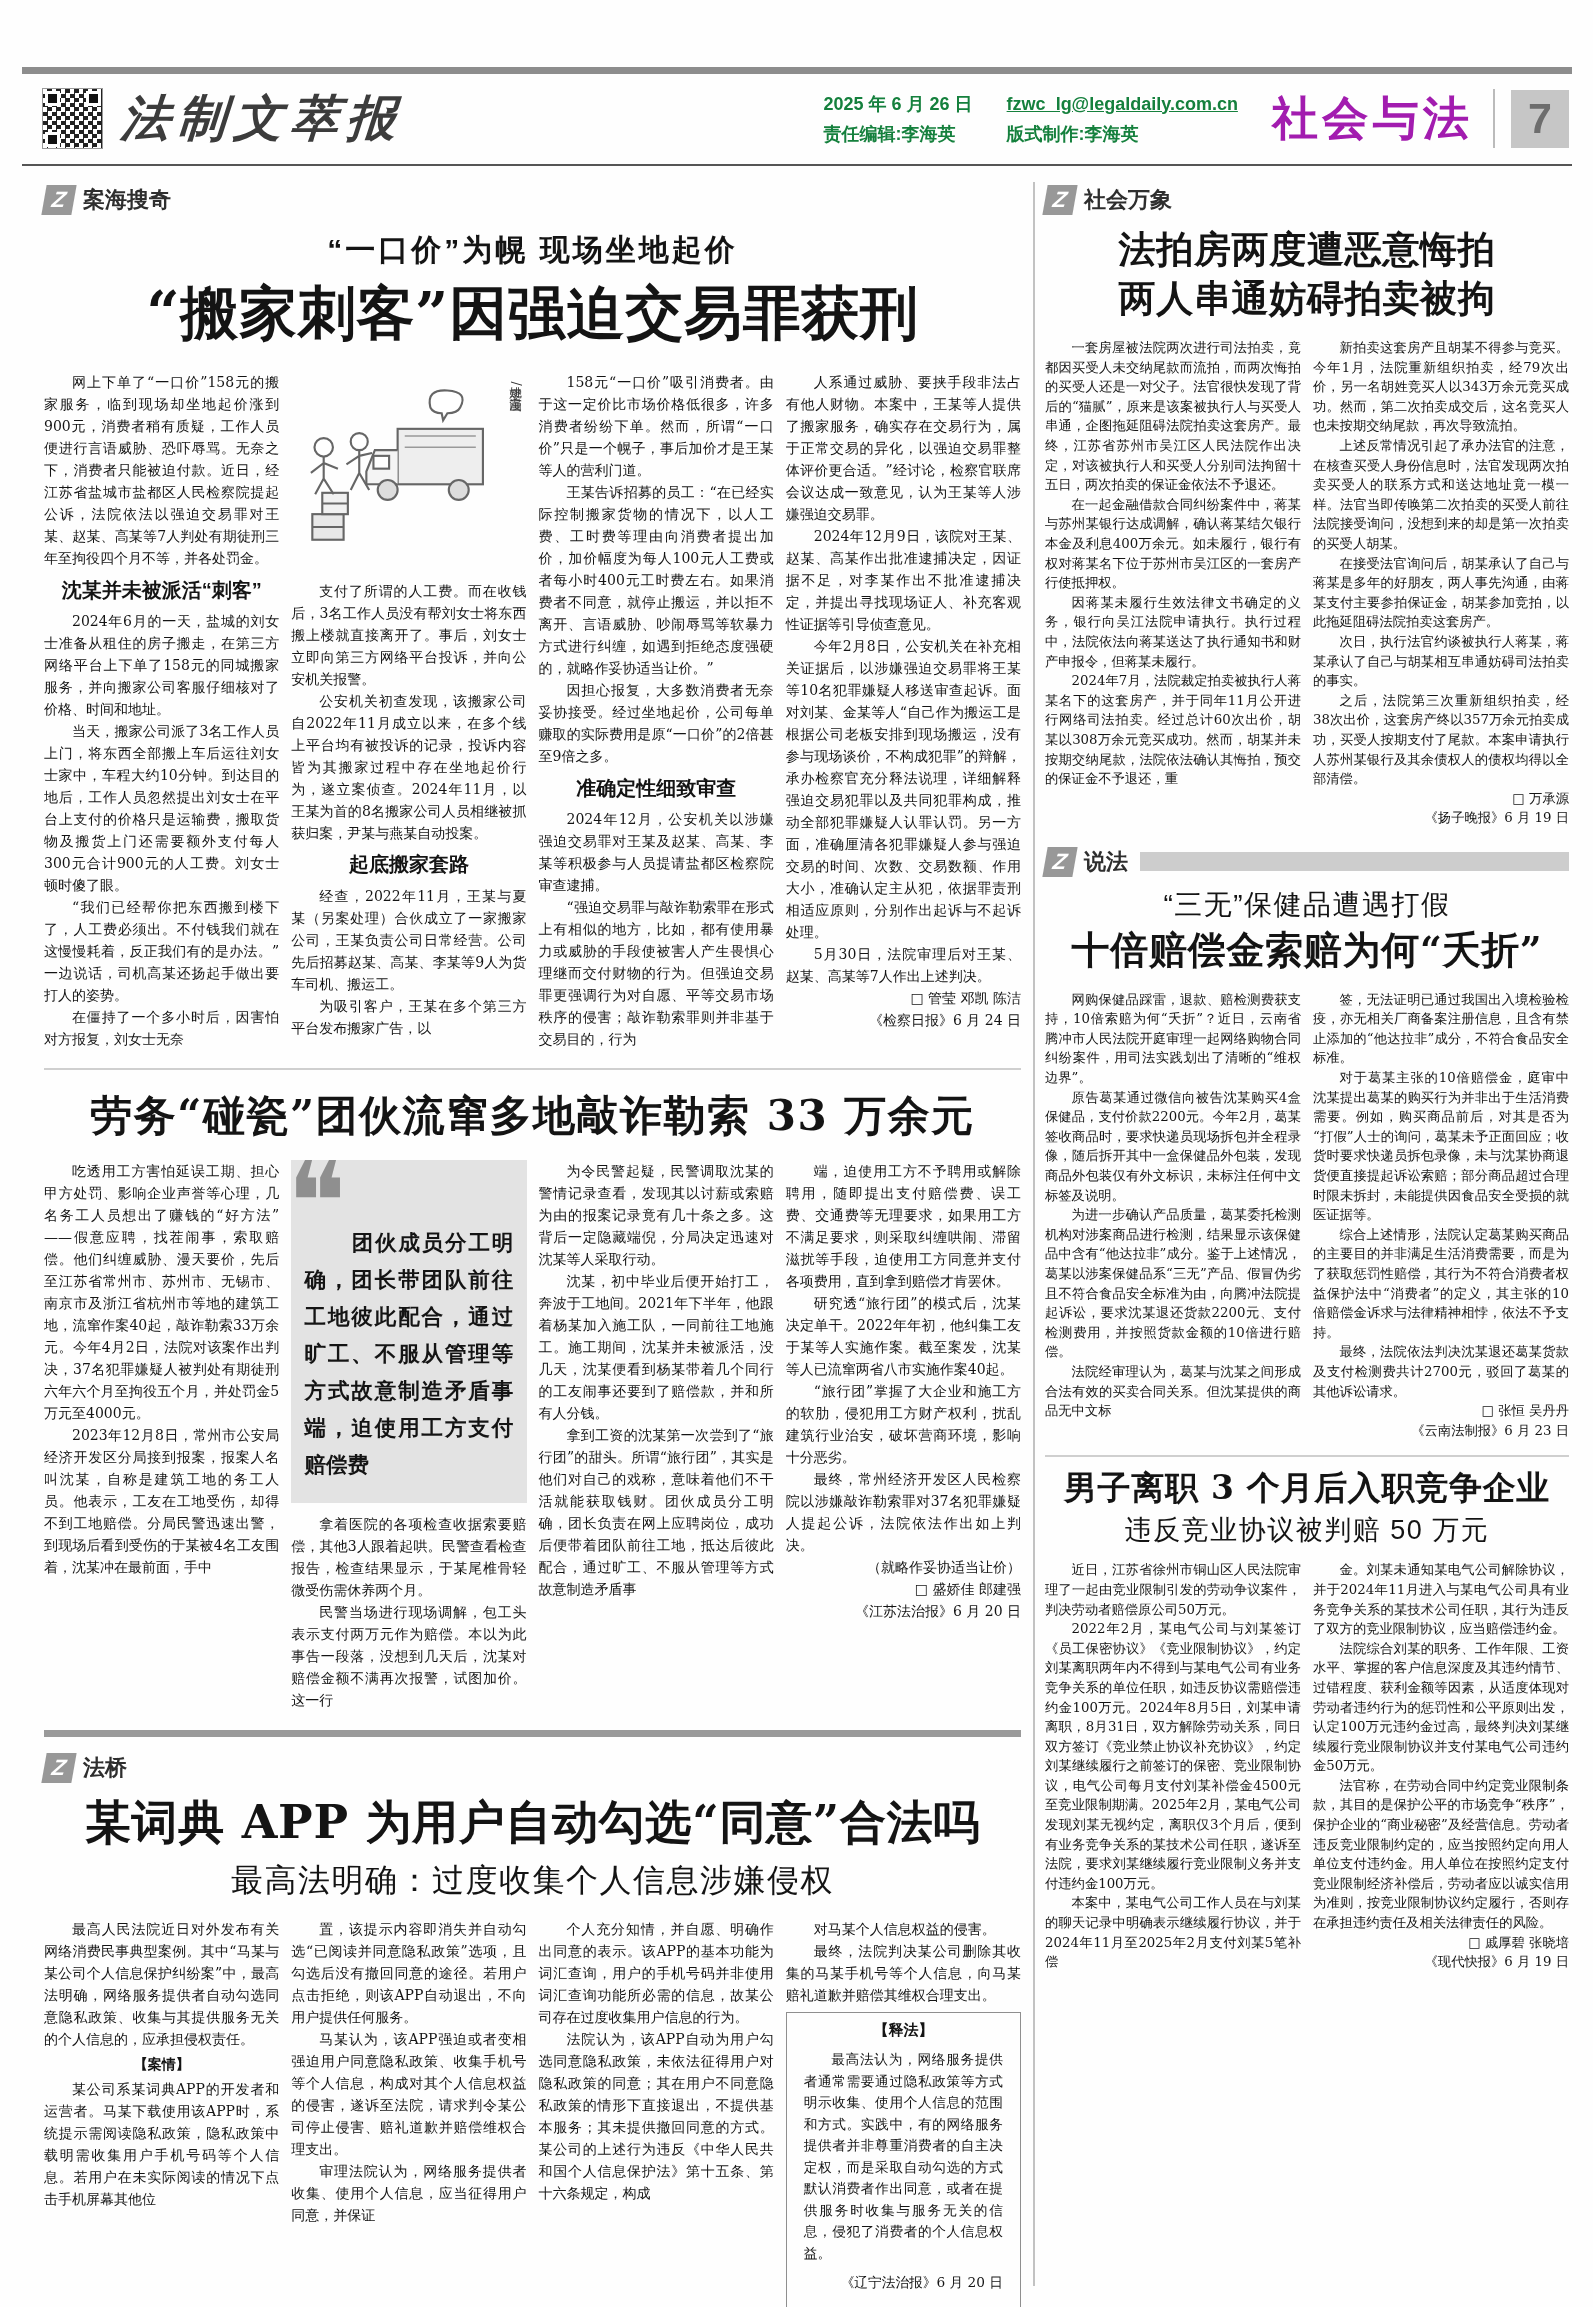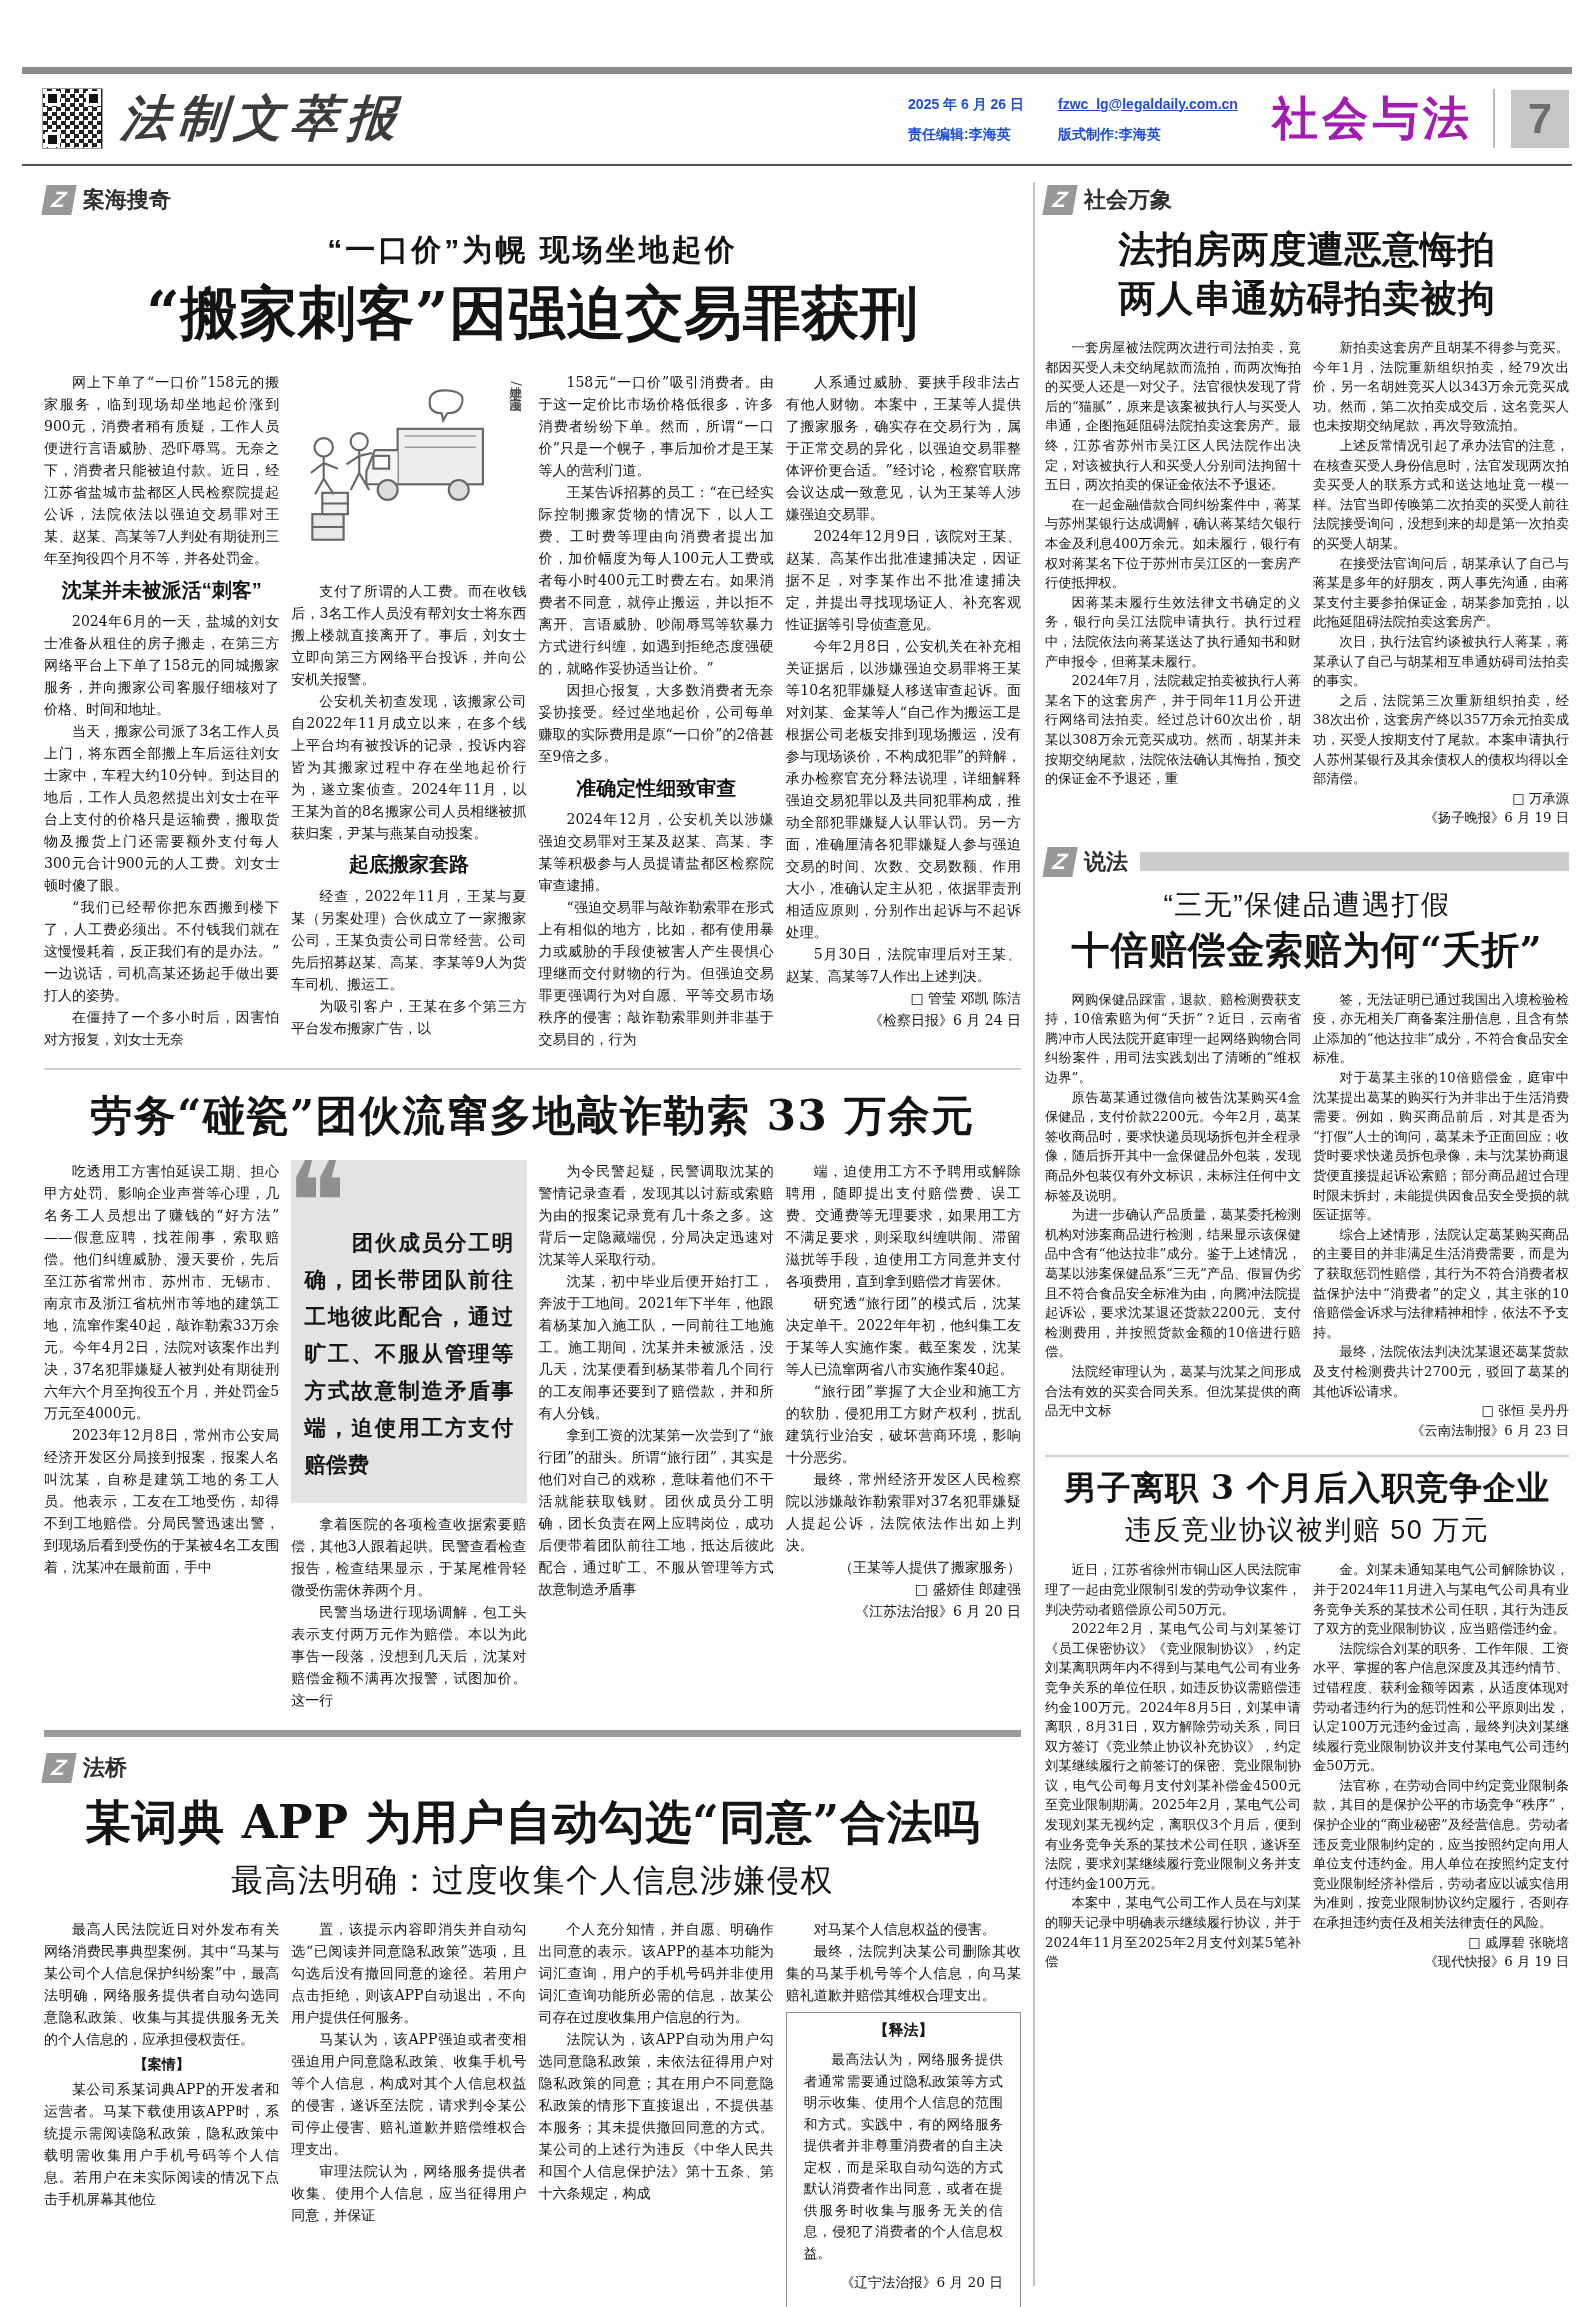--- a/index.html
+++ b/index.html
@@ -7,21 +7,21 @@
         font-family:"DejaVu Serif","Liberation Serif",serif;color:#141414;}
   
   .top-rule{position:absolute;left:22px;right:22px;top:67px;height:6.7px;background:#8d8d8d;}
   .masthead{position:absolute;left:43px;top:80px;right:25px;height:77px;display:flex;align-items:center;}
   .qr{position:relative;width:59px;height:59px;flex:0 0 auto;margin-right:19px;
       background:repeating-conic-gradient(#222 0 25%,#fff 0 50%);background-size:9px 9px;outline:0.7px solid #999;}
   .qr .f{position:absolute;width:15px;height:15px;background:#111;box-shadow:inset 0 0 0 3px #fff,inset 0 0 0 6px #111;}
   .qr .tl{left:1.5px;top:1.5px}.qr .tr{right:1.5px;top:1.5px}.qr .bl{left:1.5px;bottom:1.5px}
   .paper-name{font-size:49px;font-weight:900;font-style:italic;letter-spacing:7.4px;color:#3c3c3c;
       transform:skewX(-4deg);margin-right:auto;}
-  .mast-meta{font-family:"Liberation Sans",sans-serif;font-size:14px;font-weight:bold;color:#1d4ed8;
+  .mast-meta{font-family:"Liberation Sans",sans-serif;font-size:18px;font-weight:bold;color:#15803d;
       line-height:30px;margin-right:34px;white-space:nowrap;}
   .mast-meta .email{text-decoration:underline;font-weight:bold;}
   .section-title{font-family:"Liberation Sans",sans-serif;font-size:46px;font-weight:bold;color:#a21caf;
       letter-spacing:4.4px;margin-right:19px;white-space:nowrap;}
   .mast-vr{width:2.2px;height:59px;background:#bbb;margin-right:16.3px;}
   .pagenum{width:58px;height:58px;background:#c6c6c6;color:#6d6d6d;font-family:"Liberation Sans",sans-serif;
       font-size:43px;font-weight:bold;display:flex;align-items:center;justify-content:center;}
   .black-rule{position:absolute;left:22px;right:22px;top:164px;height:2.2px;background:#555;}
   .vdivider{position:absolute;left:1033px;top:182px;bottom:21px;width:1.5px;background:#c2c2c2;}
   
@@ -203,21 +203,21 @@
         <p class="it it-p">为令民警起疑，民警调取沈某的警情记录查看，发现其以讨薪或索赔为由的报案记录竟有几十条之多。这背后一定隐藏端倪，分局决定迅速对沈某等人采取行动。</p>
             <p class="it it-p">沈某，初中毕业后便开始打工，奔波于工地间。2021年下半年，他跟着杨某加入施工队，一同前往工地施工。施工期间，沈某并未被派活，没几天，沈某便看到杨某带着几个同行的工友闹事还要到了赔偿款，并和所有人分钱。</p>
             <p class="it it-p">拿到工资的沈某第一次尝到了“旅行团”的甜头。所谓“旅行团”，其实是他们对自己的戏称，意味着他们不干活就能获取钱财。团伙成员分工明确，团长负责在网上应聘岗位，成功后便带着团队前往工地，抵达后彼此配合，通过旷工、不服从管理等方式故意制造矛盾事</p>
           </div>
         <div class="col">
 
         <p class="it it-p">端，迫使用工方不予聘用或解除聘用，随即提出支付赔偿费、误工费、交通费等无理要求，如果用工方不满足要求，则采取纠缠哄闹、滞留滋扰等手段，迫使用工方同意并支付各项费用，直到拿到赔偿才肯罢休。</p>
             <p class="it it-p">研究透“旅行团”的模式后，沈某决定单干。2022年年初，他纠集工友于某等人实施作案。截至案发，沈某等人已流窜两省八市实施作案40起。</p>
             <p class="it it-p">“旅行团”掌握了大企业和施工方的软肋，侵犯用工方财产权利，扰乱建筑行业治安，破坏营商环境，影响十分恶劣。</p>
             <p class="it it-p">最终，常州经济开发区人民检察院以涉嫌敲诈勒索罪对37名犯罪嫌疑人提起公诉，法院依法作出如上判决。</p>
-            <p class="it it-note">（王某等人提供了搬家服务）</p>
+            <p class="it it-note">（就略作妥协适当让价）</p>
             <p class="it it-cr">□ 盛娇佳 郎建强</p>
             <p class="it it-src">《江苏法治报》6 月 20 日</p>
           </div>
       </div>
     </section>
 
     <div class="hrule-heavy"></div>
 
     <section>
       <div class="seclabel">

